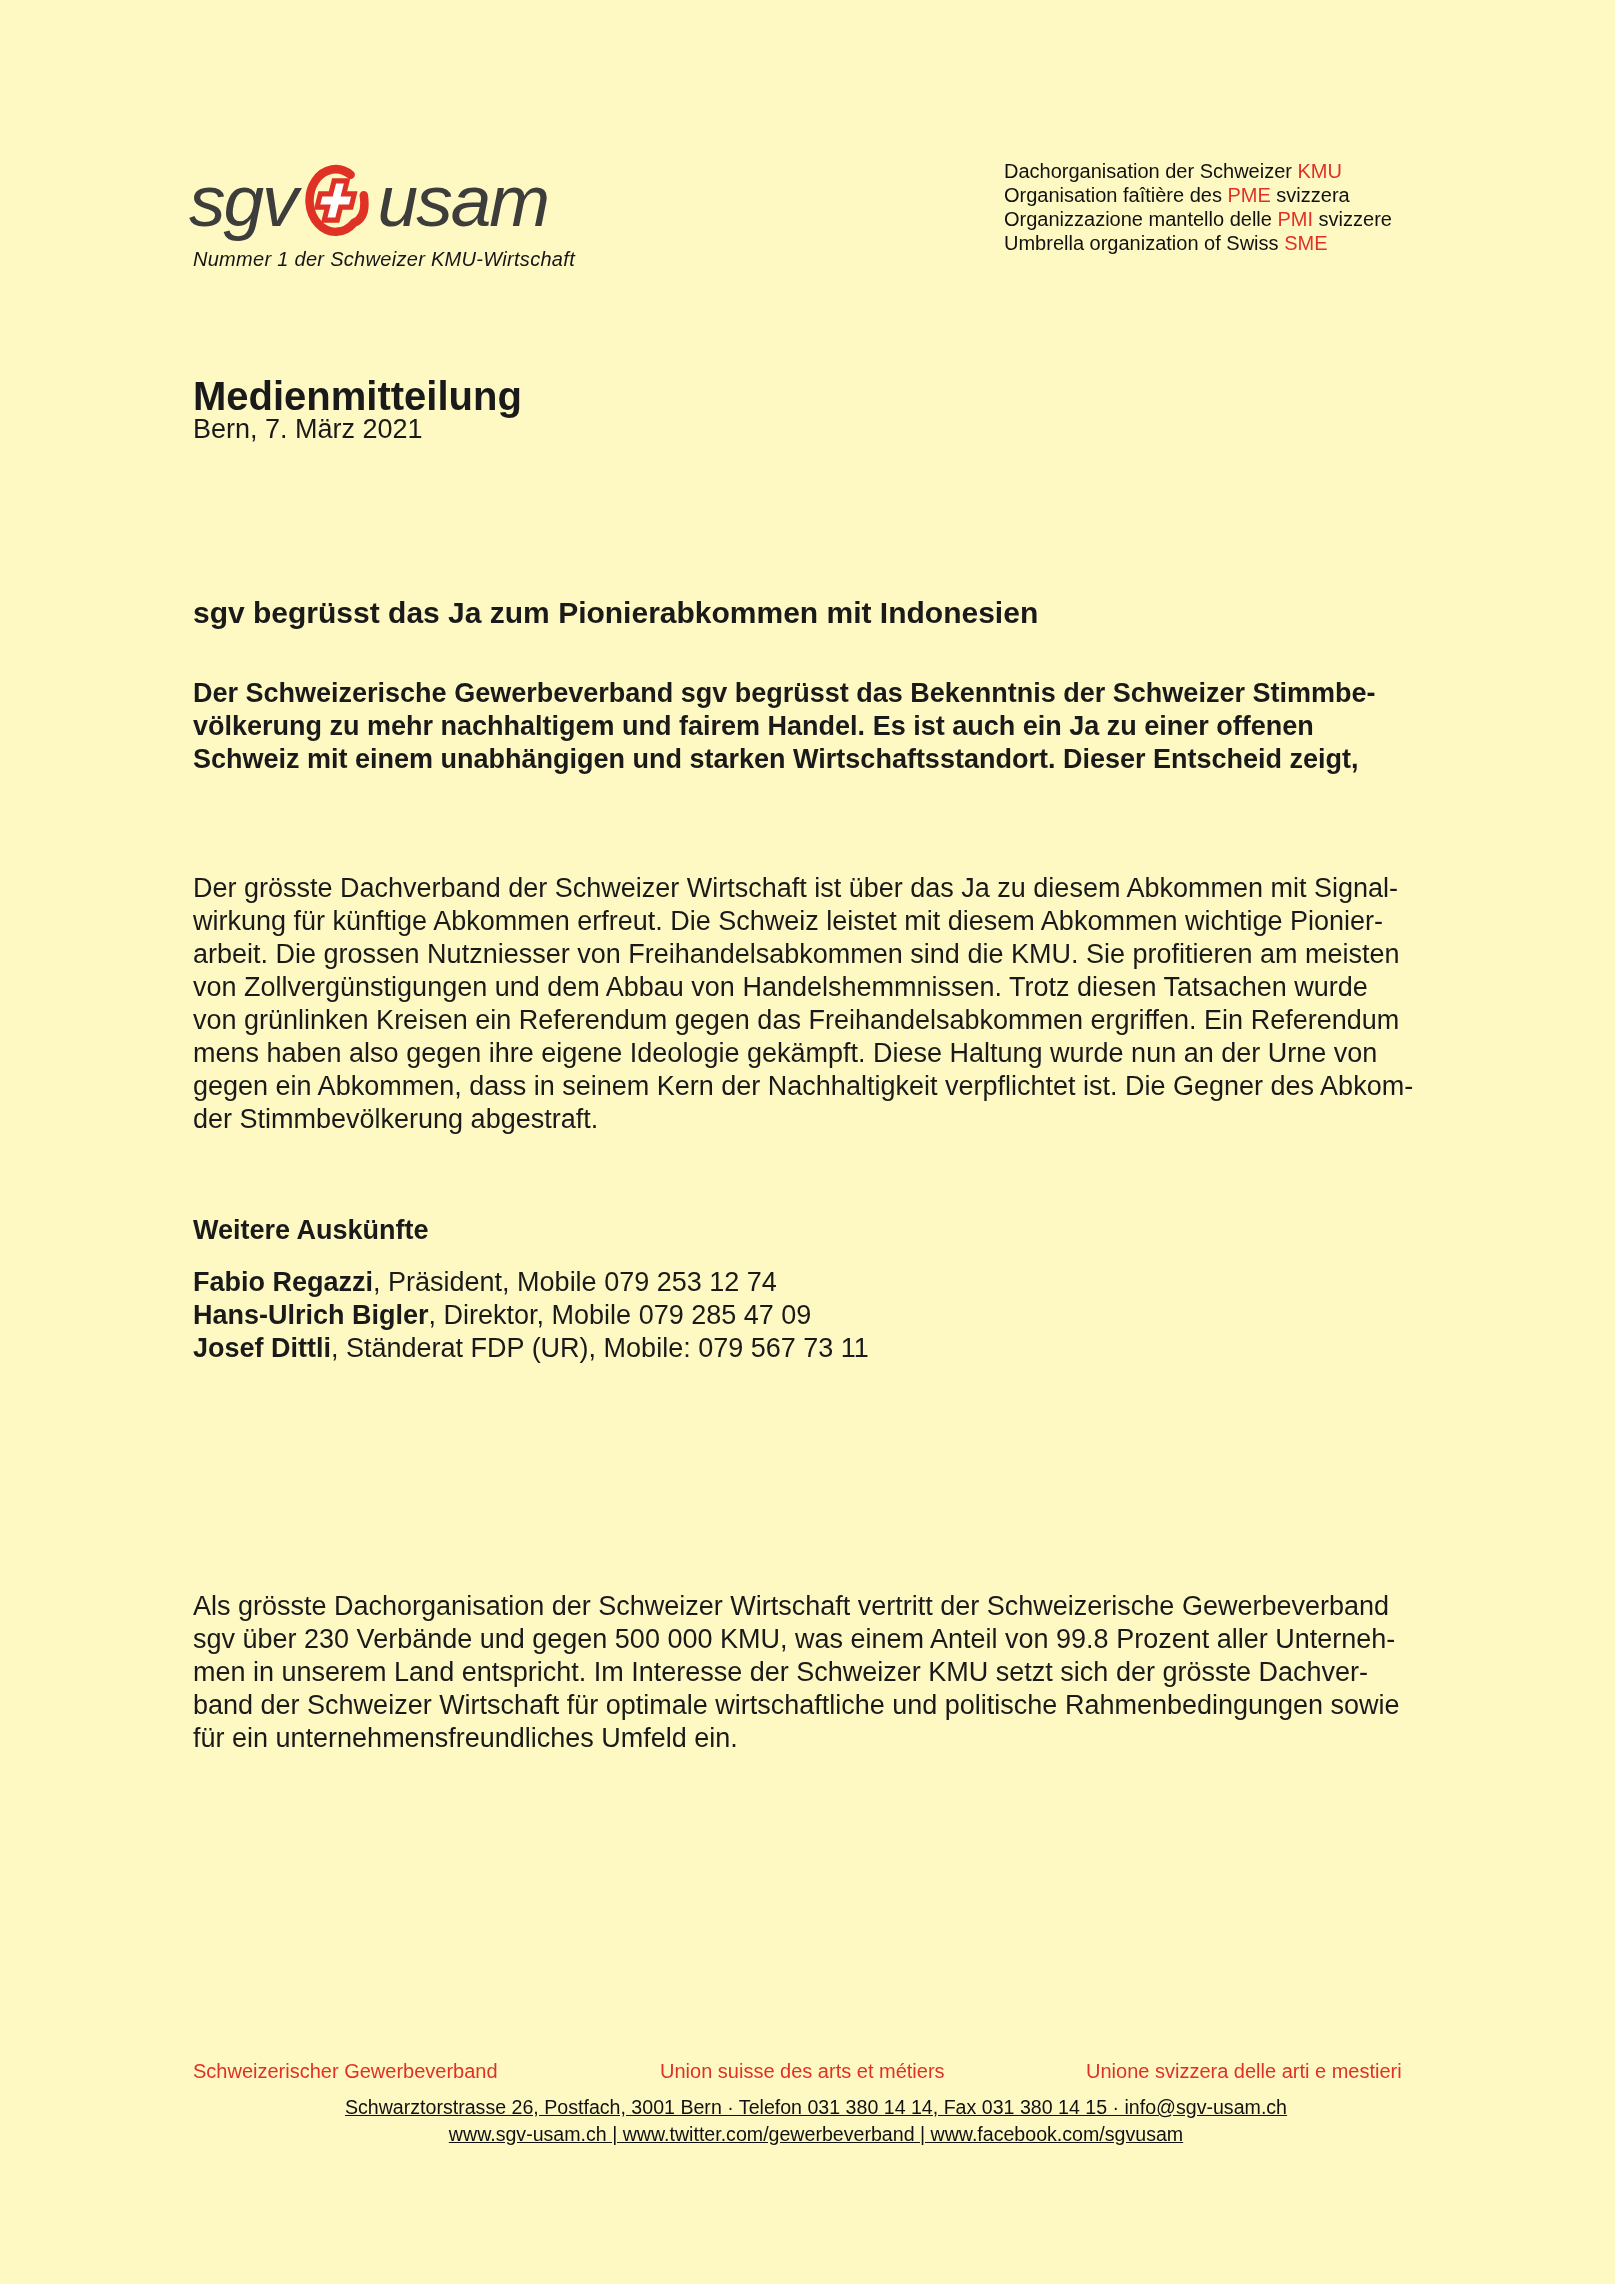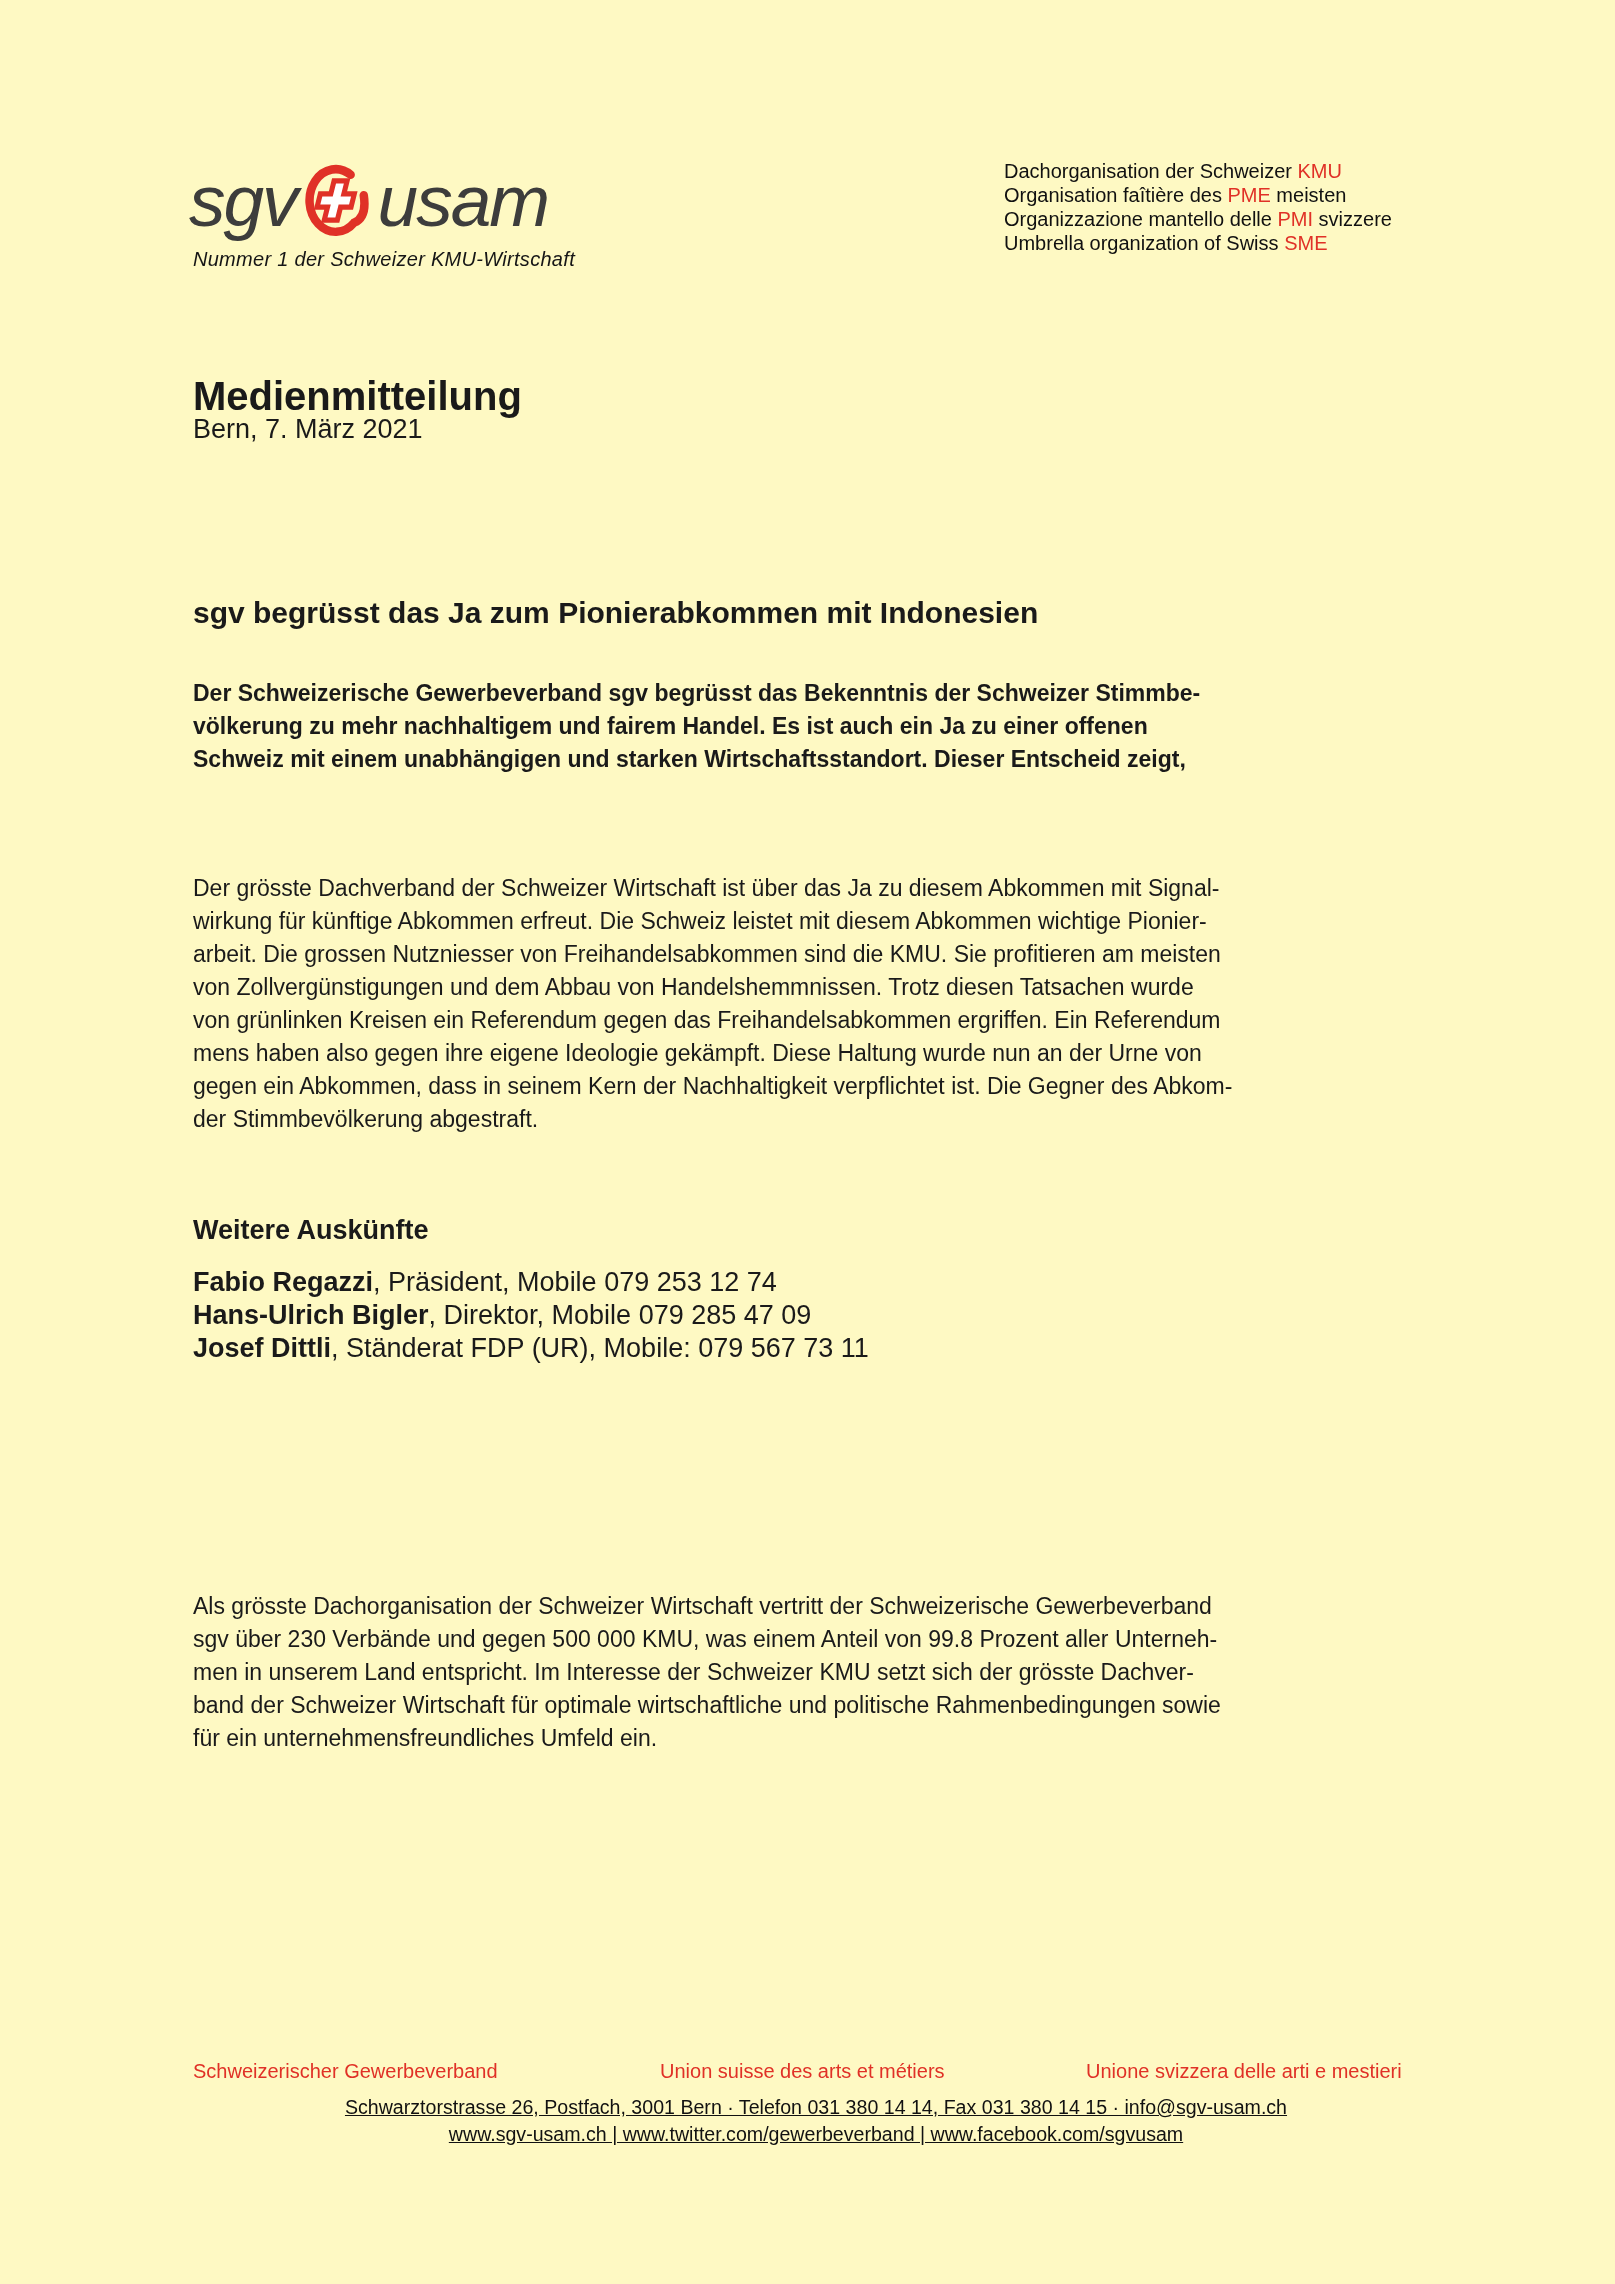--- a/index.html
+++ b/index.html
@@ -29,21 +29,21 @@
     font-size:20px;font-style:italic;color:#161616;letter-spacing:0.3px;
   }
   .org-block{position:absolute;left:1004px;top:159px;font-size:20px;line-height:24px;color:#111;}
   .org-accent{color:var(--accent);}
   
   .meta-block{position:absolute;left:193px;top:380px;line-height:33px;}
   .meta-type{font-size:40px;font-weight:bold;}
   .meta-date{font-size:27px;}
   
   .headline{position:absolute;left:193px;top:596px;font-size:30px;font-weight:bold;}
-  .para{position:absolute;left:193px;width:1278px;font-size:23px;line-height:33px;}
+  .para{position:absolute;left:193px;width:1278px;font-size:27px;line-height:33px;}
   .lead{top:677px;font-weight:bold;}
   .body-par{top:872px;}
   .contacts-h{position:absolute;left:193px;top:1215px;font-size:27px;font-weight:bold;}
   .contacts{position:absolute;left:193px;top:1266px;font-size:27px;line-height:33px;}
   .contact-name{font-weight:bold;}
   .boilerplate{top:1590px;}
   
   .footer-orgs{position:absolute;left:0;top:2060px;width:100%;height:26px;font-size:20px;color:var(--accent);}
   .footer-org{position:absolute;white-space:nowrap;}
   .footer-org.de{left:193px;}
@@ -68,21 +68,21 @@
           <path d="M -10 -30 H 10 V -10 H 26 V 10 H 10 V 30 H -10 V 10 H -26 V -10 H -10 Z" fill="#ffffff" stroke="#e03127" stroke-width="8"></path>
         </g>
       </svg>
       <span class="logo-word">usam</span>
     </div>
     <div class="logo-tagline">Nummer 1 der Schweizer KMU-Wirtschaft</div>
   </div>
 
   <div class="org-block">
     <div class="org-line"><span>Dachorganisation der Schweizer </span><span class="org-accent">KMU</span><span></span></div>
-    <div class="org-line"><span>Organisation faîtière des </span><span class="org-accent">PME</span><span> meisten</span></div>
+    <div class="org-line"><span>Organisation faîtière des </span><span class="org-accent">PME</span><span> svizzera</span></div>
     <div class="org-line"><span>Organizzazione mantello delle </span><span class="org-accent">PMI</span><span> svizzere</span></div>
     <div class="org-line"><span>Umbrella organization of Swiss </span><span class="org-accent">SME</span><span></span></div>
   </div>
 
   <div class="meta-block">
     <div class="meta-type">Medienmitteilung</div>
     <div class="meta-date">Bern, 7. März 2021</div>
   </div>
 
   <div class="headline">sgv begrüsst das Ja zum Pionierabkommen mit Indonesien</div>

